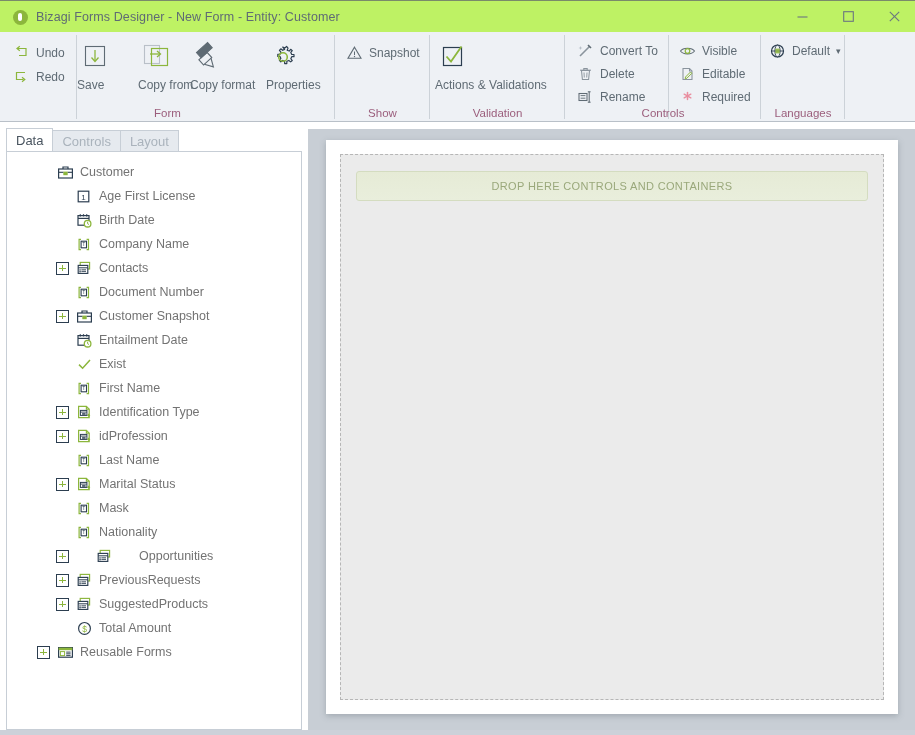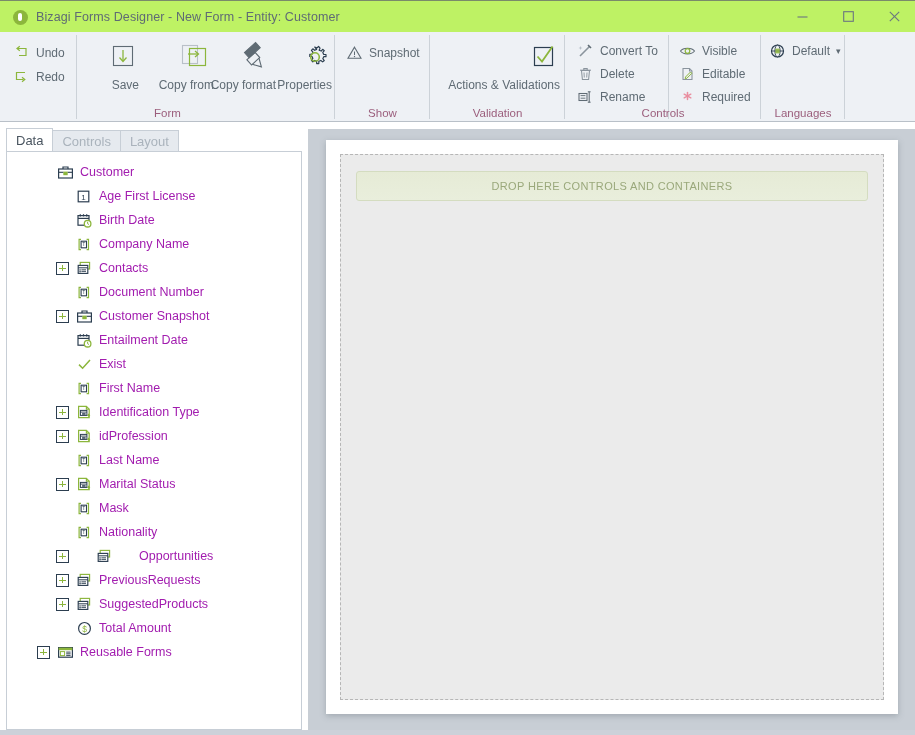--- a/index.html
+++ b/index.html
@@ -128,21 +128,21 @@
   .small-btn .ic { width: 17px; height: 16px; display:block; flex: 0 0 17px; }
 
   
   .big-btn {
     position: absolute;
     top: 6px;
     width: 62px;
     height: 68px;
     display: flex;
     flex-direction: column;
-    align-items: flex-end;
+    align-items: flex-start;
     justify-content: flex-start;
     font-size: 12px;
     color: #5f6b74;
   }
   .big-btn .bigic {
     height: 38px;
     display: flex;
     align-items: center;
     justify-content: center;
   }
@@ -194,21 +194,21 @@
   #tree {
     position: absolute;
     left: 0; top: 8px;
     width: 100%;
   }
   .tnode {
     height: 24px;
     display: flex;
     align-items: center;
     font-size: 12.5px;
-    color: #a21caf;
+    color: #737373;
     white-space: nowrap;
   }
   .expander {
     width: 13px; height: 13px;
     box-sizing: border-box;
     border: 1px solid #2c3e50;
     background: #ffffff;
     position: relative;
     flex: 0 0 13px;
     margin-right: 7px;

